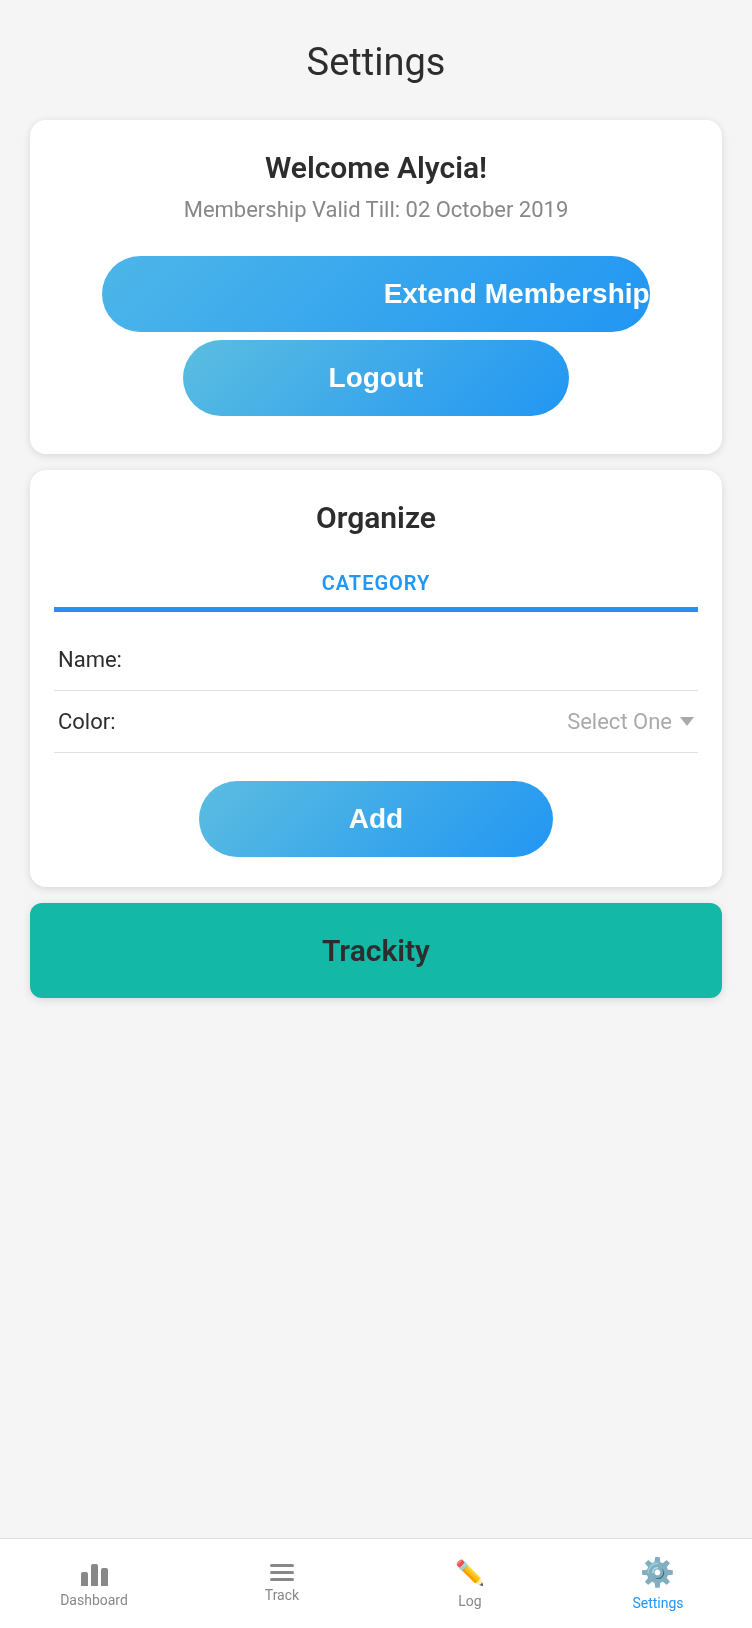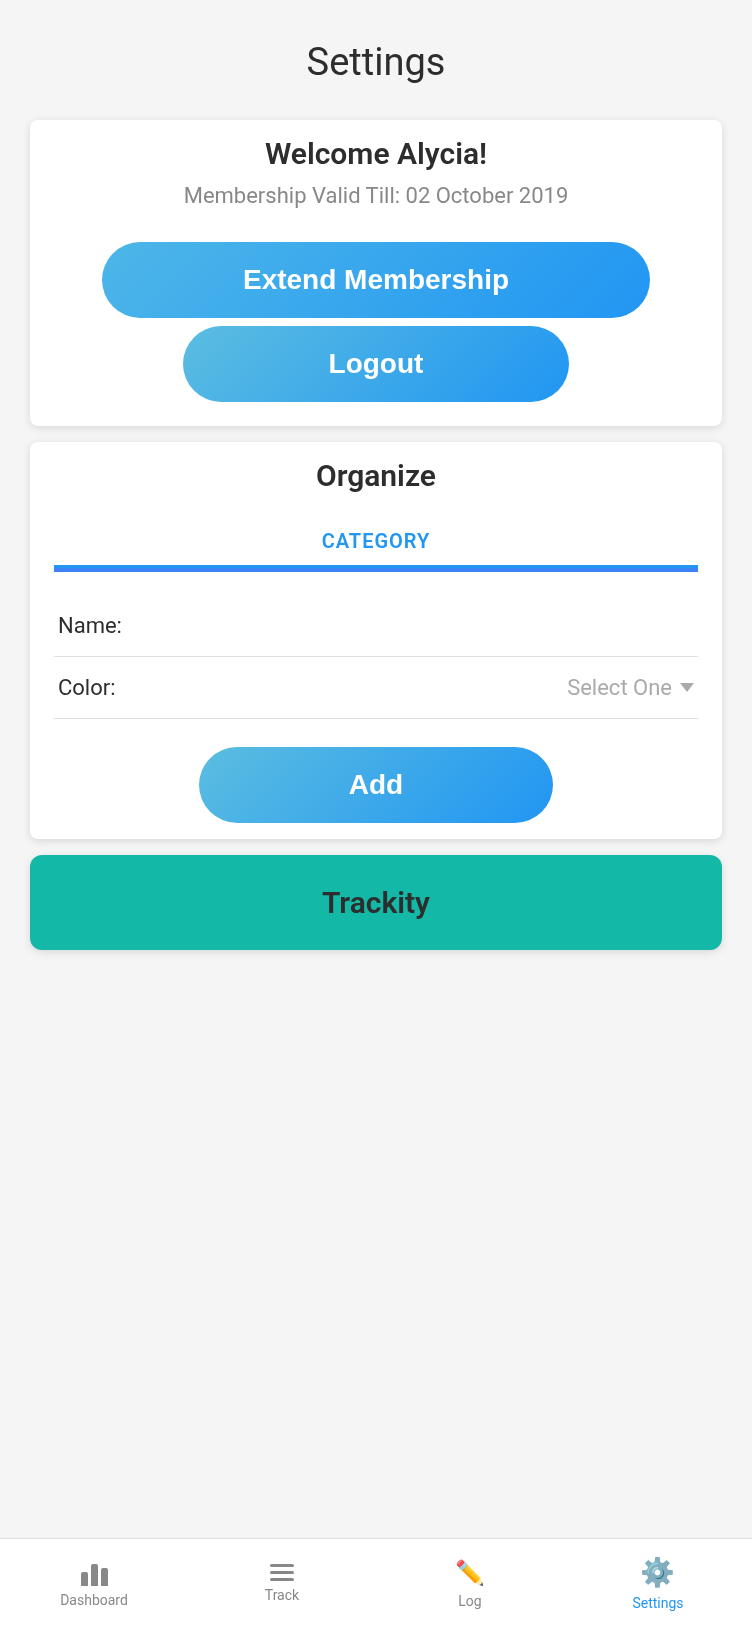--- a/index.html
+++ b/index.html
@@ -18,24 +18,24 @@
       text-align: center;
       font-size: 38px;
       font-weight: 400;
       color: #2d2d2d;
       padding: 40px 20px 20px;
     }
 
     
     .card {
       background: #fff;
-      border-radius: 8px;
+      border-radius: 16px;
       box-shadow: 0 2px 8px rgba(0,0,0,0.12);
       margin: 16px 30px;
-      padding: 16px 24px;
+      padding: 30px 24px;
     }
 
     
     .welcome-name {
       text-align: center;
       font-size: 30px;
       font-weight: 600;
       color: #2d2d2d;
       margin-bottom: 10px;
     }
@@ -53,21 +53,21 @@
       width: 85%;
       margin: 0 auto 6px;
       padding: 22px 0;
       background: linear-gradient(135deg, #4db6e8, #2196F3);
       color: #fff;
       font-size: 28px;
       font-weight: 600;
       border: none;
       border-radius: 50px;
       cursor: pointer;
-      text-align: center;
+      text-align: right;
     }
 
     .btn-logout {
       display: block;
       width: 60%;
       margin: 8px auto;
       padding: 22px 0;
       background: linear-gradient(135deg, #5bbde0, #2196F3);
       color: #fff;
       font-size: 28px;
@@ -82,22 +82,22 @@
     .organize-title {
       text-align: center;
       font-size: 30px;
       font-weight: 600;
       color: #2d2d2d;
       margin-bottom: 24px;
     }
 
     .tab-bar {
       display: flex;
-      border-bottom: 6px solid #3b82f6;
-      margin-bottom: 22px;
+      border-bottom: 4px solid #3b82f6;
+      margin-bottom: 16px;
       justify-content: center;
     }
 
     .tab-item {
       flex: 1;
       text-align: center;
       padding: 12px 0;
       font-size: 20px;
       font-weight: 600;
       letter-spacing: 1px;

